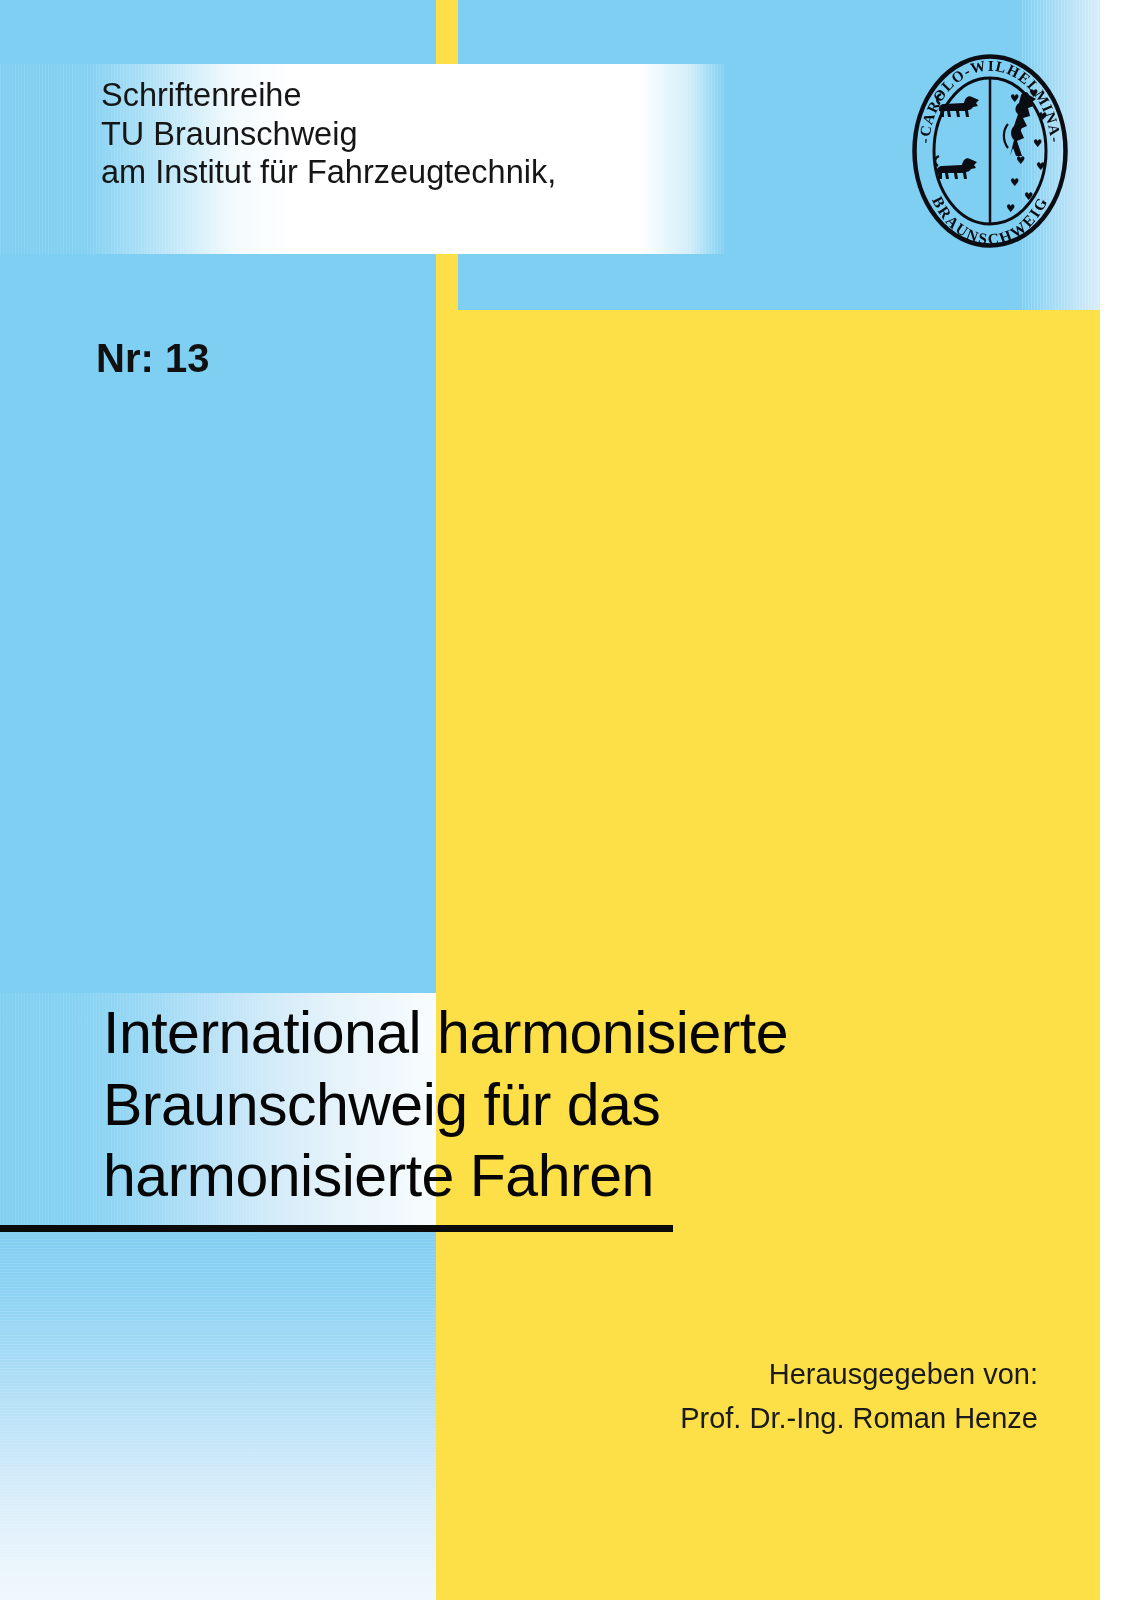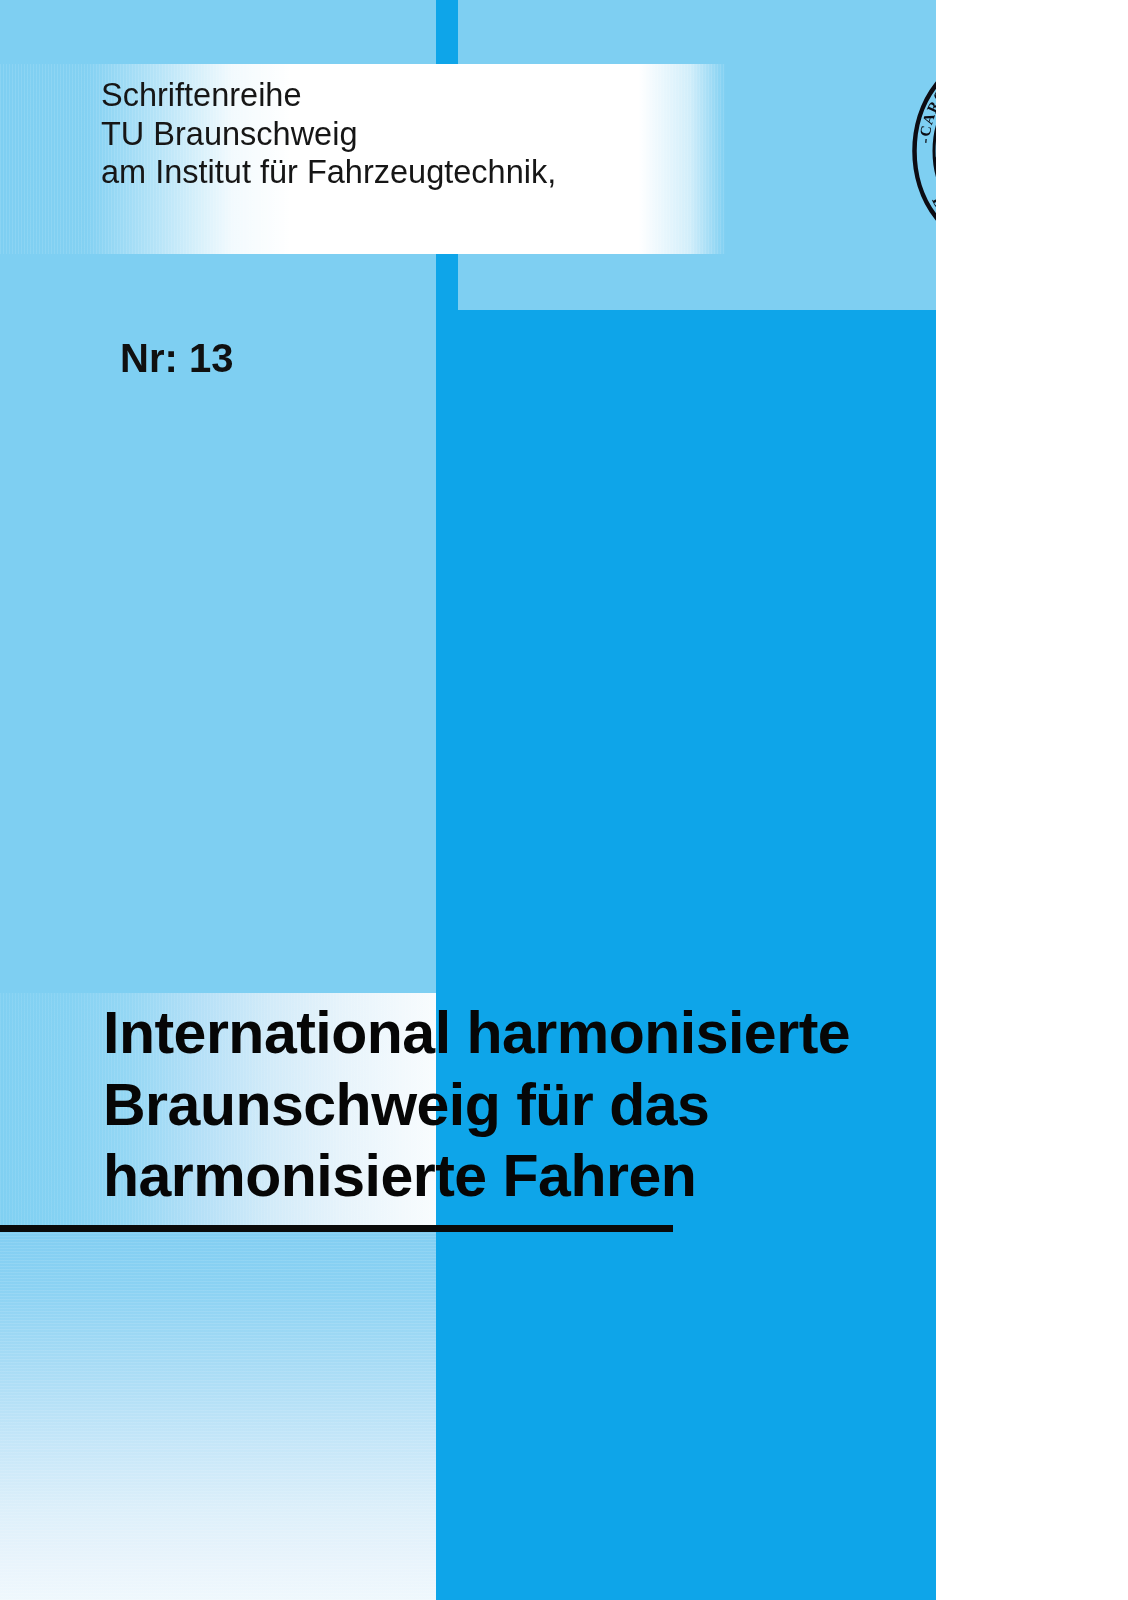--- a/index.html
+++ b/index.html
@@ -1,18 +1,18 @@
 <!DOCTYPE html>
 <html><head>
 <meta charset="utf-8">
 <style>
   html,body{margin:0;padding:0;background:#ffffff;}
   .page{
-    position:relative;width:936px;height:1600px;overflow:hidden;
-    background:#0ea5e9;font-family:"Liberation Sans",sans-serif;
+    position:relative;width:1100px;height:1600px;overflow:hidden;
+    background:#fde047;font-family:"Liberation Sans",sans-serif;
     -webkit-font-smoothing:antialiased;
   }
   
   .left-block{position:absolute;left:0;top:0;width:436px;height:993px;background:#7ECFF2;}
   .top-right-block{
     position:absolute;left:458px;top:0;width:670px;height:310px;
     background:linear-gradient(90deg,#7ECFF2 0%,#7ECFF2 84%,#CDE9F9 94%,#EDF7FD 100%);
   }
   .right-fade-tex{
     position:absolute;left:1022px;top:0;width:106px;height:310px;
@@ -38,24 +38,24 @@
     position:absolute;left:0;top:1232px;width:436px;height:368px;
     background:
       repeating-linear-gradient(0deg,rgba(255,255,255,.10) 0 1px,rgba(255,255,255,0) 1px 3px),
       linear-gradient(180deg,#82CEF2 0%,#8BD2F3 15%,#A6DBF5 35%,#C2E5F8 55%,
         #DCEFFA 75%,#E9F4FC 90%,#EFF8FD 100%);
   }
   .underline{position:absolute;left:0;top:1225px;width:673px;height:7px;background:#0A0A0A;}
 
   
   .series{position:absolute;left:101px;top:76px;font-size:32.5px;line-height:38.6px;color:#161616;white-space:nowrap;}
-  .nr{position:absolute;left:120px;top:336px;font-size:40px;font-weight:bold;color:#101010;}
+  .nr{position:absolute;left:96px;top:336px;font-size:40px;font-weight:bold;color:#101010;}
   .author{position:absolute;left:459px;top:327px;font-size:43px;line-height:51.7px;color:#101010;white-space:nowrap;}
   .author .bold{font-weight:bold;}
-  .title{position:absolute;left:103px;top:998px;font-size:59px;line-height:71.5px;color:#060606;letter-spacing:-0.5px;white-space:nowrap;font-weight:bold;}
+  .title{position:absolute;left:103px;top:998px;font-size:59px;line-height:71.5px;color:#060606;letter-spacing:-0.5px;white-space:nowrap;}
   .publisher{position:absolute;right:62px;top:1352px;font-size:29px;line-height:44px;color:#1a1a1a;text-align:right;white-space:nowrap;}
 
   
   .seal{position:absolute;left:910px;top:52px;width:160px;height:198px;}
 </style>
 </head>
 <body>
 
 <div class="page">
 
@@ -119,14 +119,18 @@
       <text x="96" y="160">♥</text>
     </g>
   </svg>
 
   <div class="title">
     <div>International harmonisierte</div>
     <div>Braunschweig für das</div>
     <div>harmonisierte Fahren</div>
   </div>
 
+  <div class="publisher">
+    <div>Herausgegeben von:</div>
+    <div>Prof. Dr.-Ing. Roman Henze</div>
+  </div>
 
 </div>
 
 </body></html>

